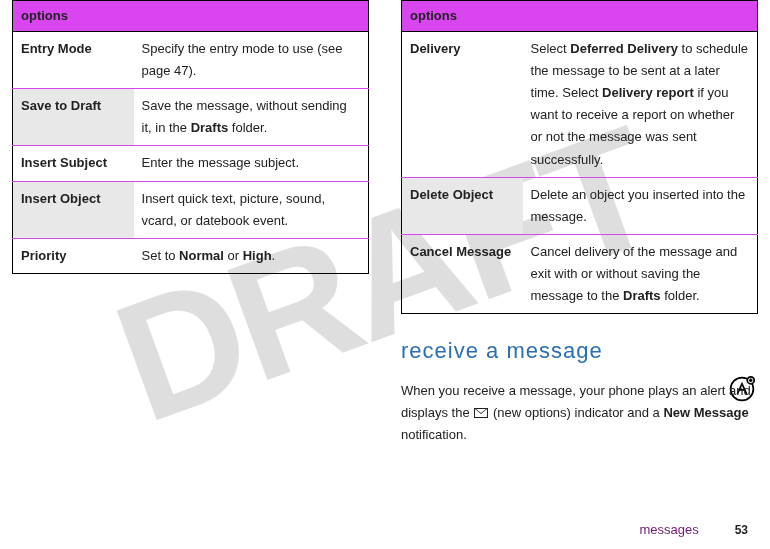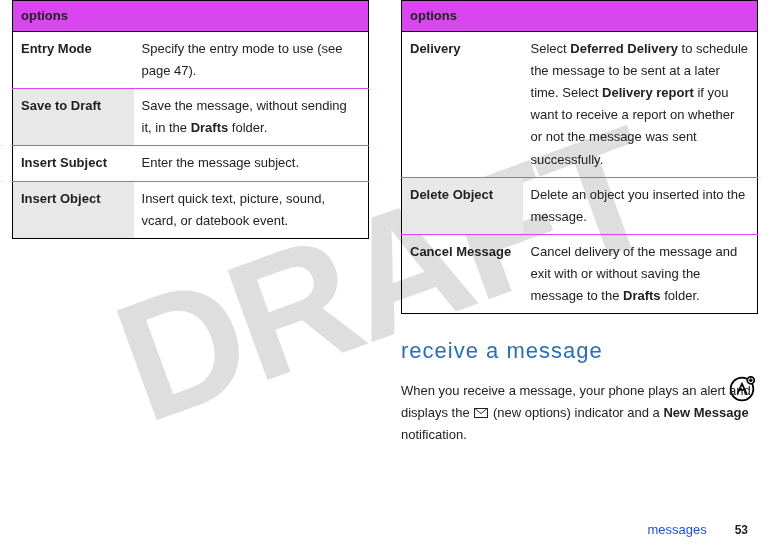--- a/index.html
+++ b/index.html
@@ -106,21 +106,21 @@
     border-left: 5px solid transparent;
     border-right: 5px solid transparent;
     border-top: 4px solid #fff;
   }
   .footer {
     position: absolute;
     bottom: 8px;
     right: 22px;
     font-size: 13px;
   }
-  .footer .sec { color: #1d4ed8; margin-right: 28px; }
+  .footer .sec { color: #701a75; margin-right: 36px; }
   .footer .pg { font-weight: bold; font-size: 12px; }
 </style>
 </head>
 <body>
 
 <div class="watermark">DRAFT</div>
 
 <div class="page">
 
   <div class="col">
@@ -138,20 +138,24 @@
         <td class="k">Save to Draft</td>
         <td><span>Save the message, without sending it, in the </span><span class="cond">Drafts</span><span> folder.</span></td>
       </tr>
       <tr>
         <td class="k">Insert Subject</td>
         <td>Enter the message subject.</td>
       </tr>
       <tr>
         <td class="k">Insert Object</td>
         <td>Insert quick text, picture, sound, vcard, or datebook event.</td>
+      </tr>
+      <tr>
+        <td class="k">Priority</td>
+        <td><span>Set to </span><span class="cond">Normal</span><span> or </span><span class="cond">High</span><span>.</span></td>
       </tr>
     </tbody>
       </table>
   </div>
 
   <div class="col">
     <table class="opts">
       <tbody>
           <tr>
             <th class="header" colspan="2">options</th>

